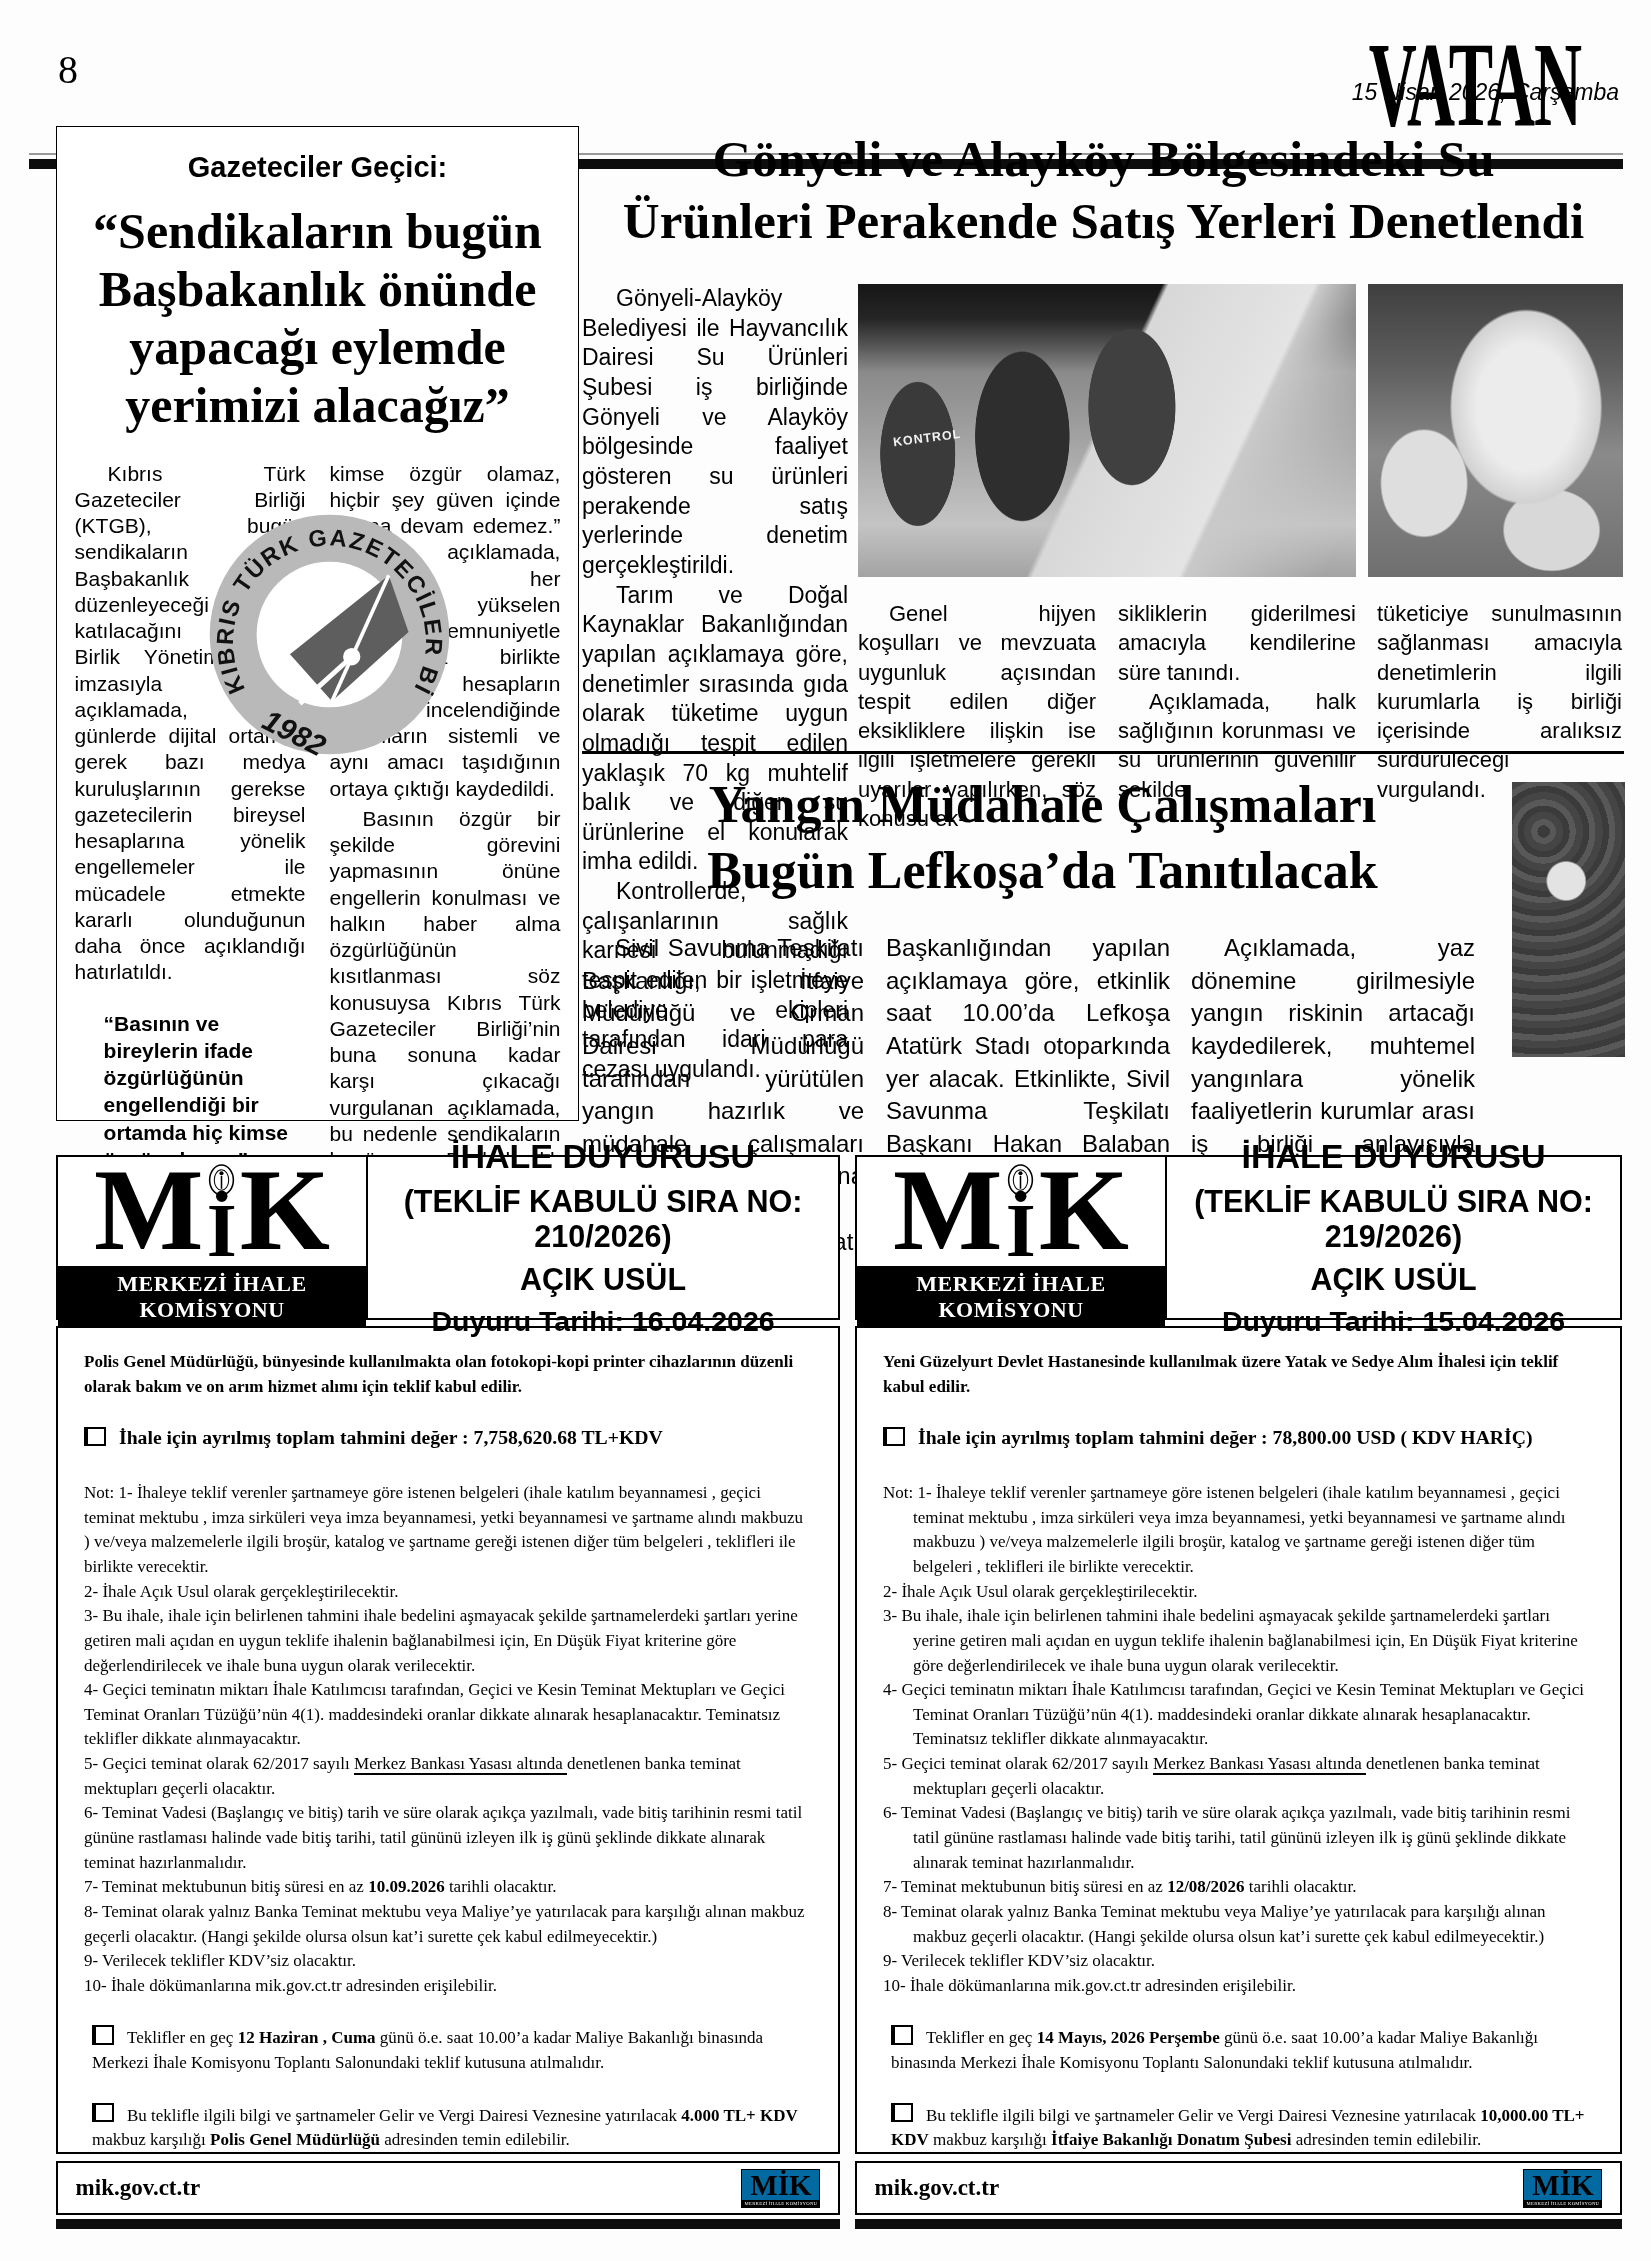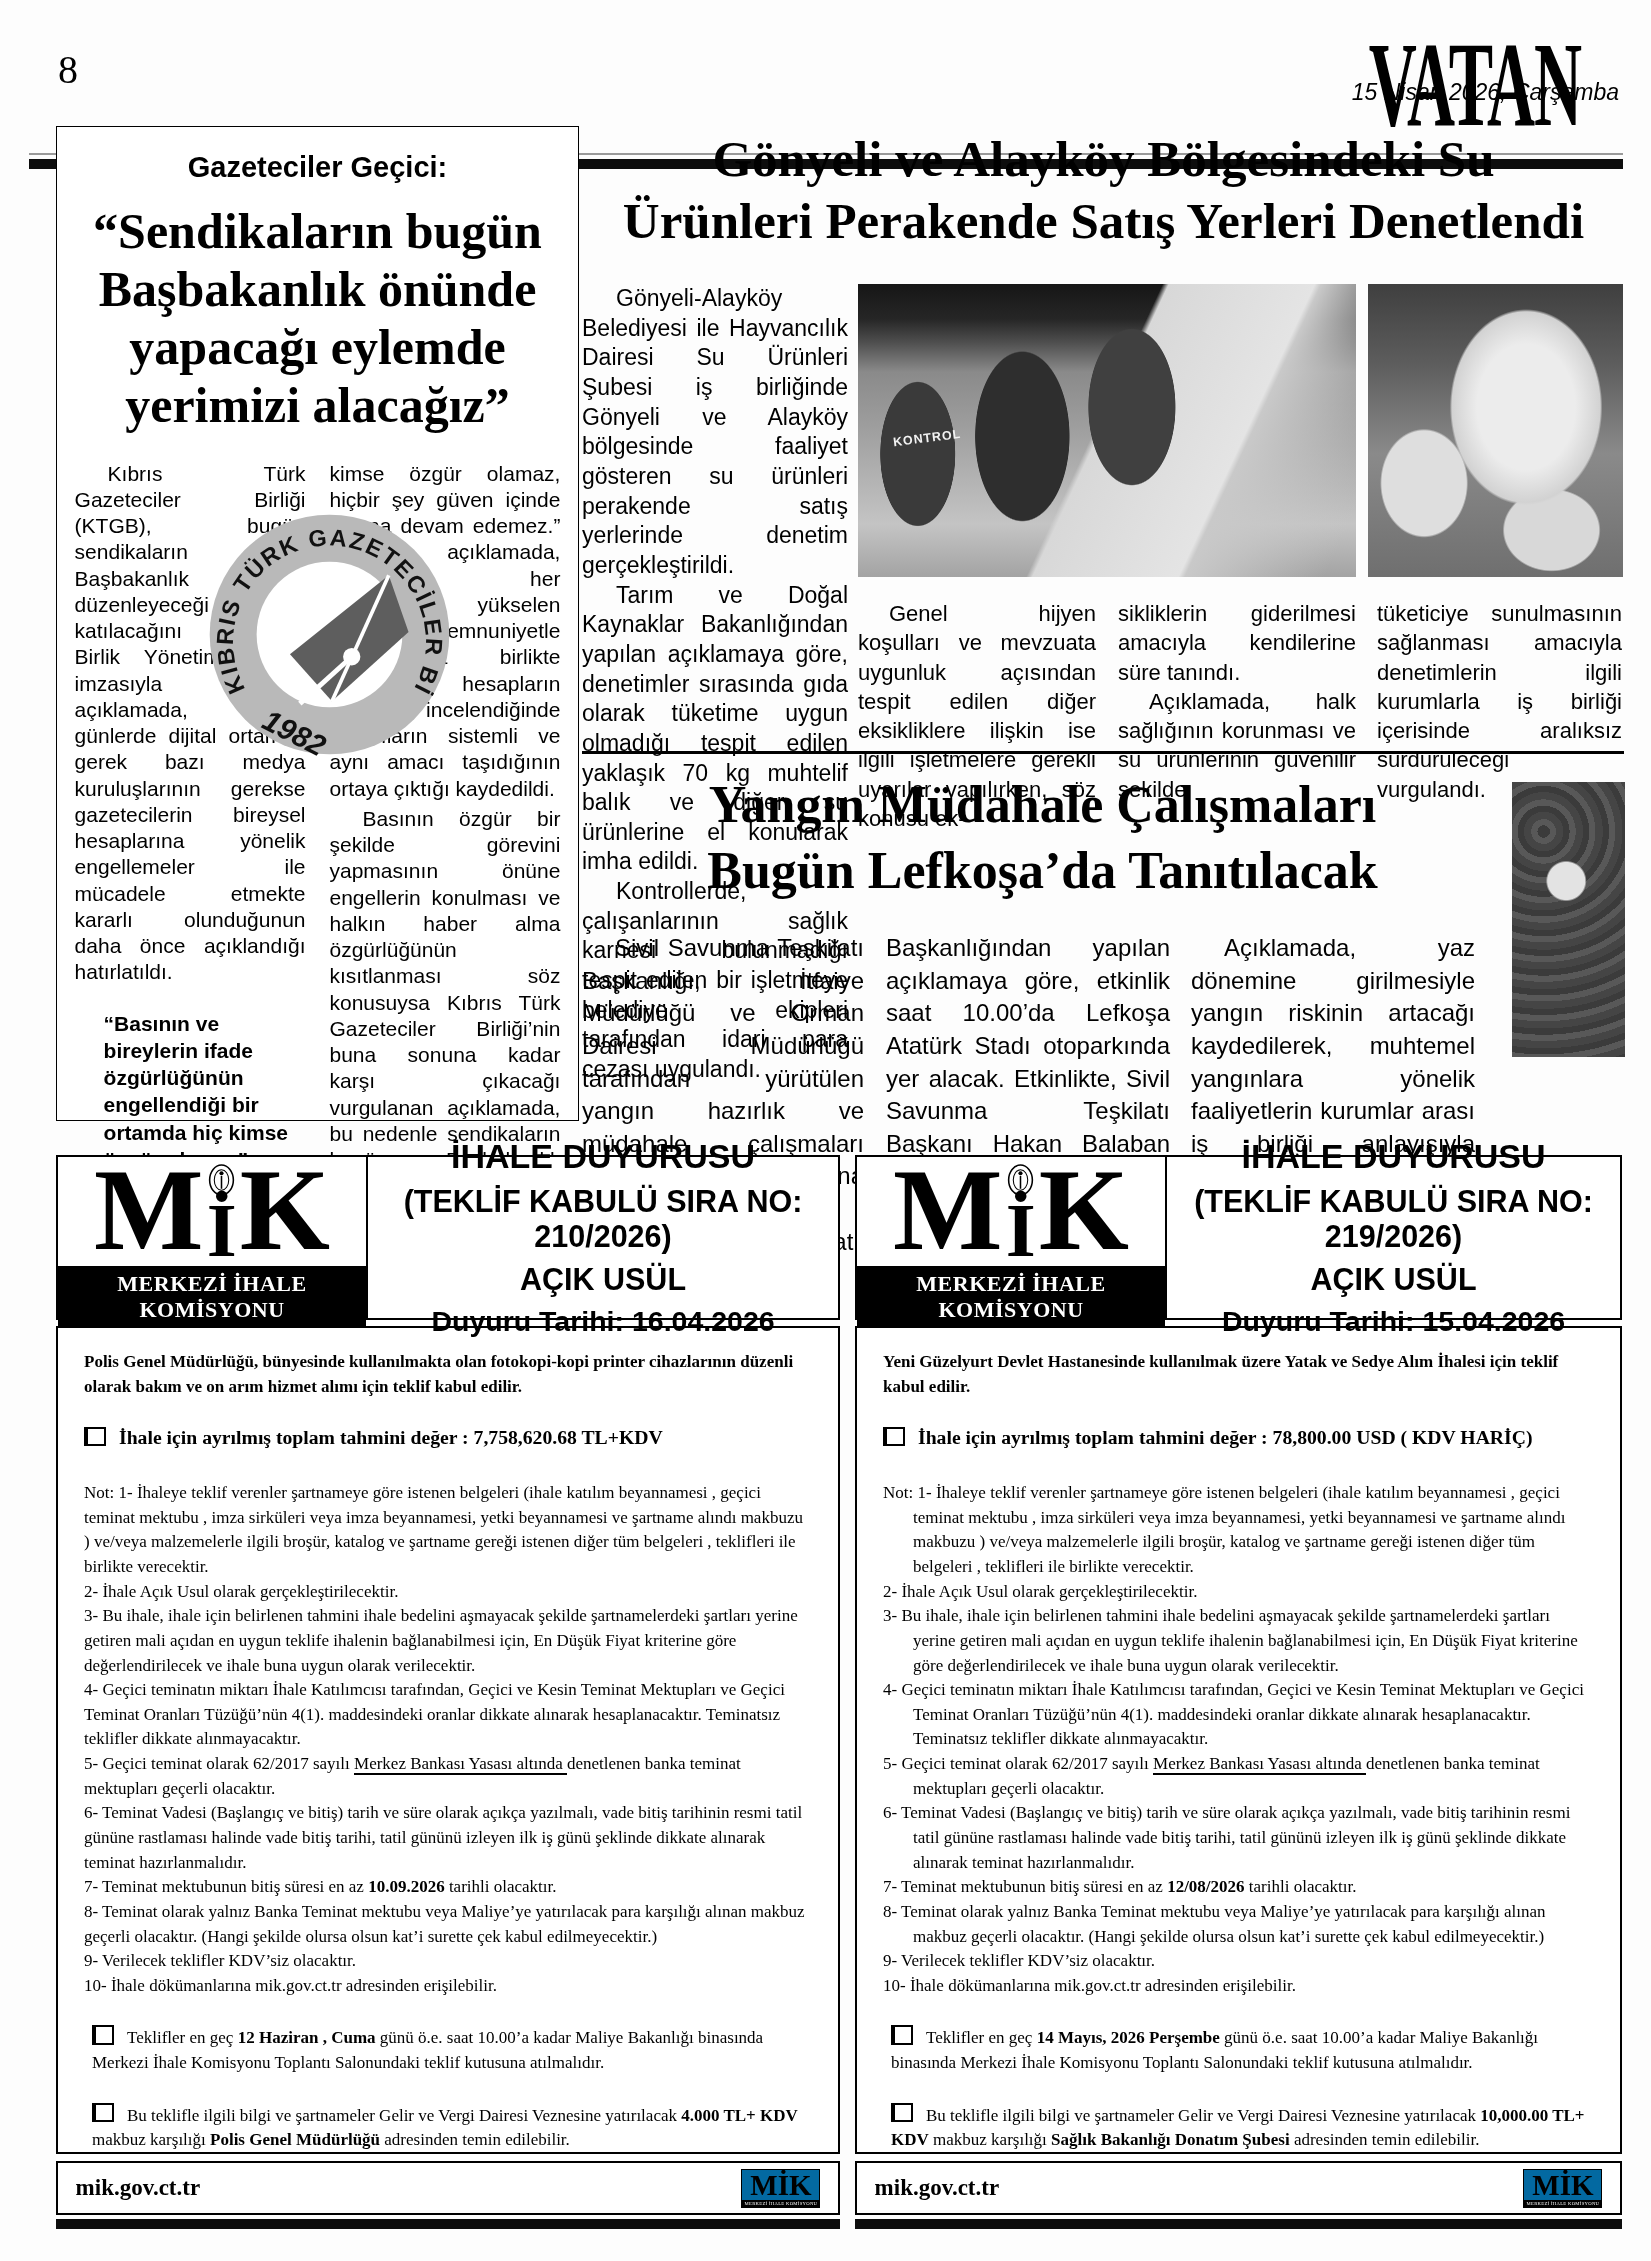--- a/index.html
+++ b/index.html
@@ -270,21 +270,21 @@
       <div class="note"><span>2- İhale Açık  Usul  olarak gerçekleştirilecektir.</span><span class="u"></span><span class="b"></span><span></span></div>
       <div class="note"><span>3- Bu ihale, ihale için belirlenen tahmini ihale bedelini aşmayacak şekilde  şartnamelerdeki şartları yerine getiren mali açıdan en uygun teklife ihalenin bağlanabilmesi için, En Düşük Fiyat kriterine  göre değerlendirilecek ve ihale buna uygun olarak verilecektir.</span><span class="u"></span><span class="b"></span><span></span></div>
       <div class="note"><span>4- Geçici teminatın miktarı İhale Katılımcısı tarafından, Geçici ve Kesin Teminat  Mektupları ve Geçici Teminat Oranları Tüzüğü’nün 4(1). maddesindeki oranlar  dikkate  alınarak   hesaplanacaktır. Teminatsız  teklifler dikkate  alınmayacaktır.</span><span class="u"></span><span class="b"></span><span></span></div>
       <div class="note"><span>5- Geçici teminat olarak 62/2017 sayılı </span><span class="u">Merkez Bankası Yasası altında </span><span class="b"></span><span>denetlenen banka teminat mektupları geçerli olacaktır.</span></div>
       <div class="note"><span>6- Teminat Vadesi (Başlangıç ve bitiş) tarih ve süre olarak açıkça yazılmalı, vade bitiş tarihinin  resmi tatil gününe rastlaması  halinde  vade  bitiş  tarihi,  tatil    gününü  izleyen  ilk  iş  günü  şeklinde  dikkate  alınarak  teminat hazırlanmalıdır.</span><span class="u"></span><span class="b"></span><span></span></div>
       <div class="note"><span>7- Teminat mektubunun bitiş süresi en az  </span><span class="u"></span><span class="b">12/08/2026</span><span> tarihli olacaktır.</span></div>
       <div class="note"><span>8- Teminat  olarak yalnız Banka Teminat mektubu veya Maliye’ye yatırılacak para karşılığı alınan makbuz geçerli olacaktır. (Hangi şekilde olursa olsun kat’i surette çek kabul edilmeyecektir.)</span><span class="u"></span><span class="b"></span><span></span></div>
       <div class="note"><span>9- Verilecek teklifler KDV’siz olacaktır.</span><span class="u"></span><span class="b"></span><span></span></div>
       <div class="note"><span>10- İhale dökümanlarına mik.gov.ct.tr adresinden erişilebilir.</span><span class="u"></span><span class="b"></span><span></span></div>
       <div class="t-bullet"><span class="cb"></span><span>Teklifler en geç </span><span class="b">14 Mayıs, 2026 Perşembe</span><span>  günü ö.e. saat 10.00’a  kadar Maliye Bakanlığı binasında Merkezi İhale Komisyonu Toplantı Salonundaki  teklif kutusuna atılmalıdır.</span><span class="b"></span><span></span></div>
-      <div class="t-bullet"><span class="cb"></span><span>Bu teklifle ilgili bilgi ve şartnameler Gelir ve Vergi Dairesi Veznesine yatırılacak </span><span class="b">10,000.00 TL+ KDV</span><span> makbuz karşılığı </span><span class="b">Sağlık Bakanlığı Donatım Şubesi</span><span>  adresinden temin edilebilir.</span></div>
+      <div class="t-bullet"><span class="cb"></span><span>Bu teklifle ilgili bilgi ve şartnameler Gelir ve Vergi Dairesi Veznesine yatırılacak </span><span class="b">10,000.00 TL+ KDV</span><span> makbuz karşılığı </span><span class="b">İtfaiye Bakanlığı Donatım Şubesi</span><span>  adresinden temin edilebilir.</span></div>
 
     </div>
     <div class="t-foot">
       <span class="url">mik.gov.ct.tr</span>
       <span class="minimik">
         <span class="mtxt">MİK</span>
         <span class="mband">MERKEZİ İHALE KOMİSYONU</span>
       </span>
     </div>
     <div class="shadowbar"></div>

